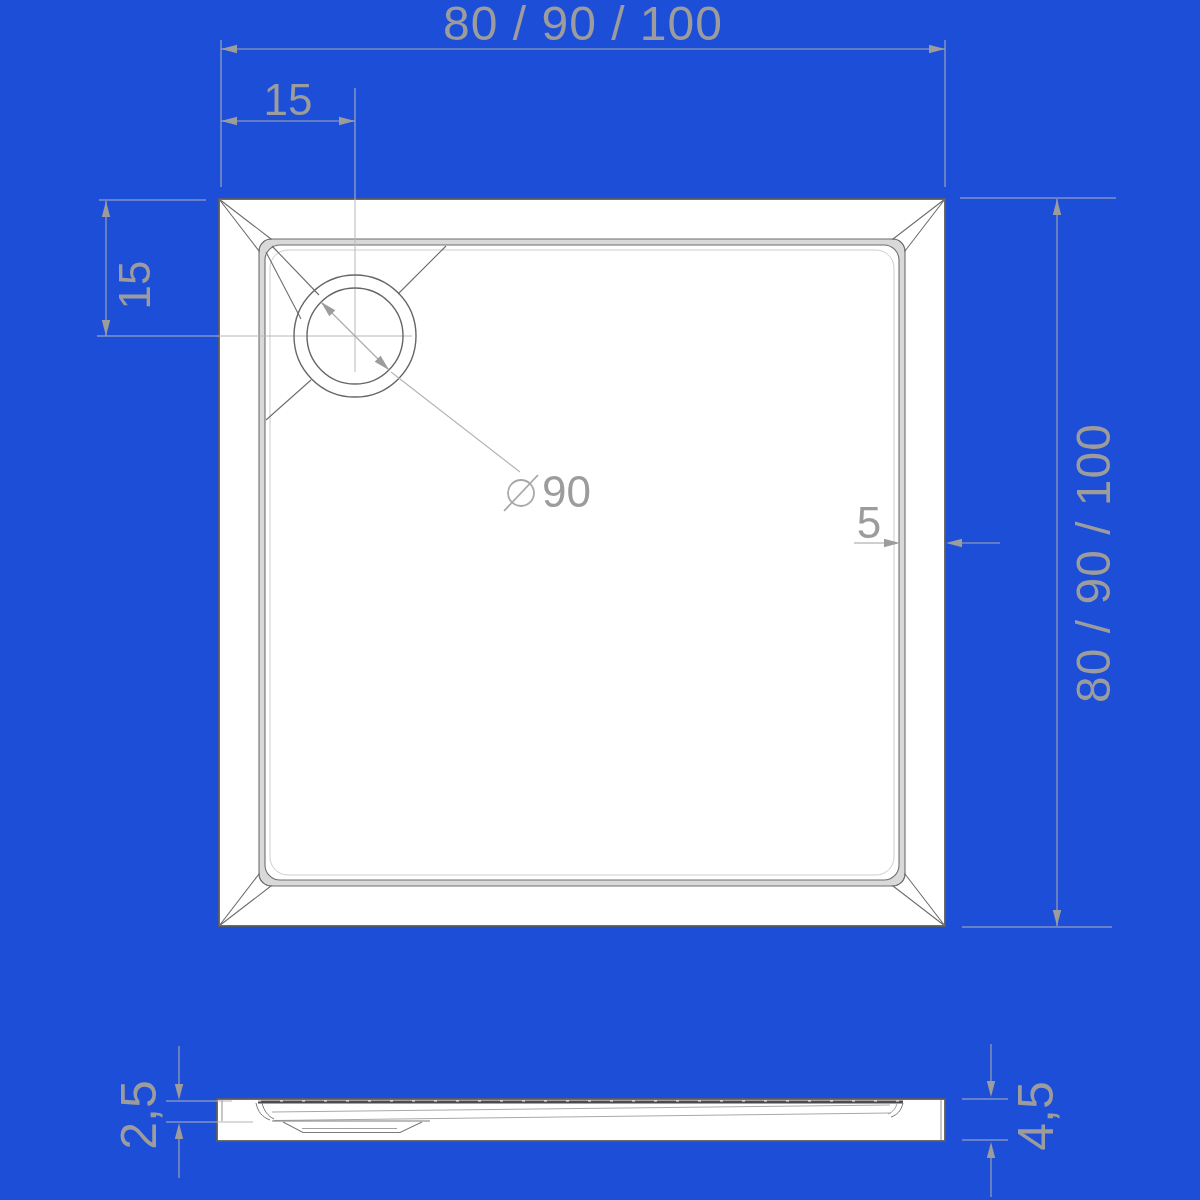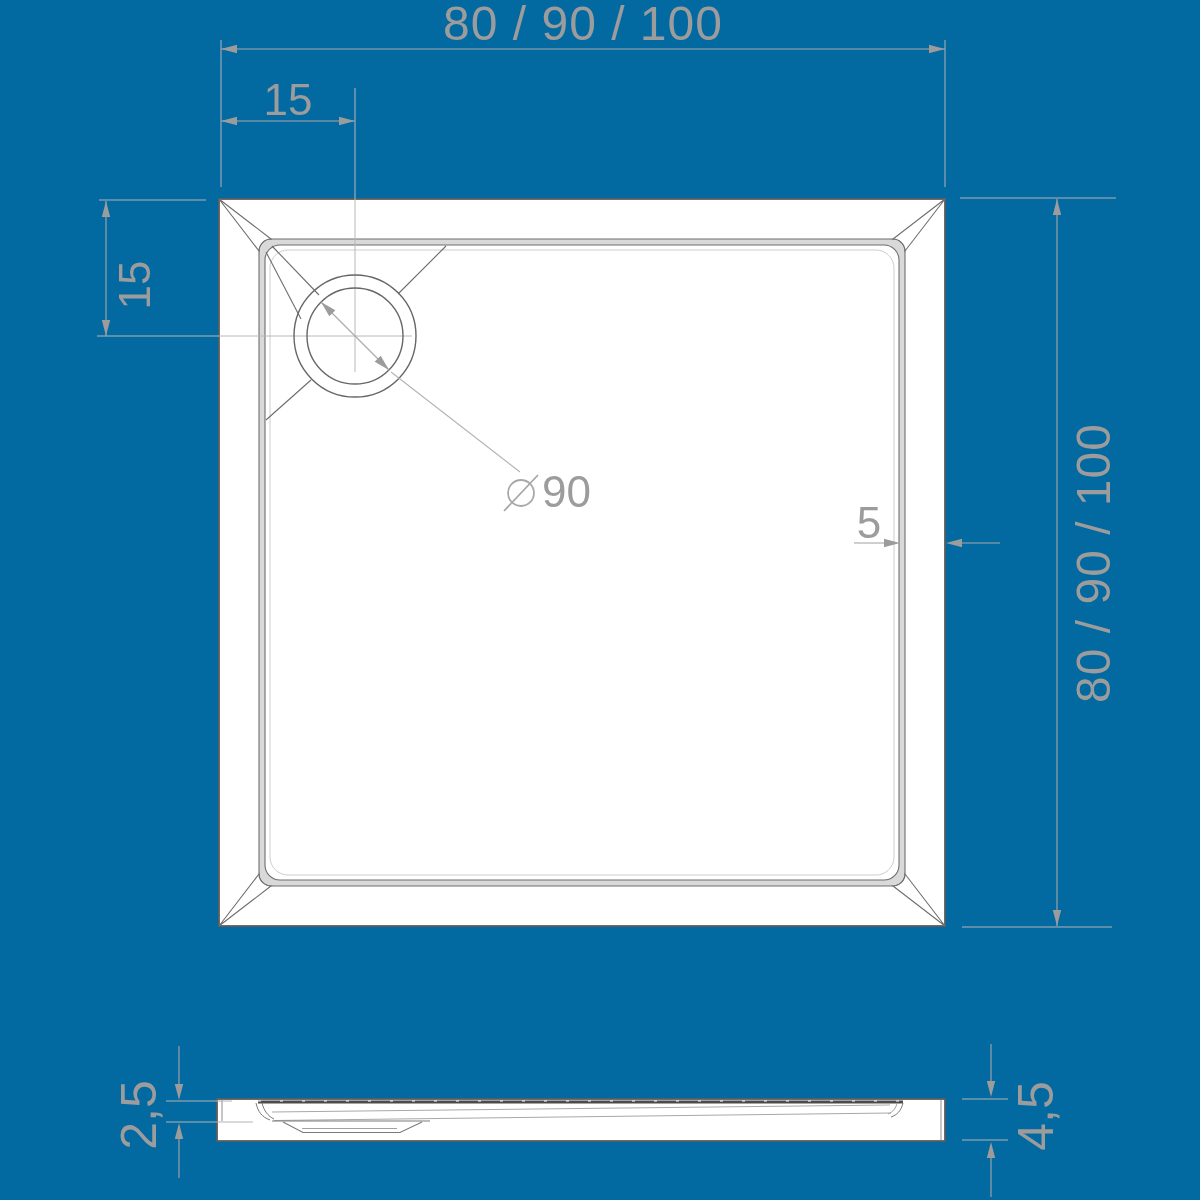--- a/index.html
+++ b/index.html
@@ -7,21 +7,21 @@
     padding: 0;
     background: #ffffff;
     width: 1200px;
     height: 1200px;
     overflow: hidden;
   }
   .stage {
     position: relative;
     width: 1200px;
     height: 1200px;
-    background: #0369a1;
+    background: #1d4ed8;
   }
   svg {
     display: block;
     font-family: "Liberation Sans", "DejaVu Sans", sans-serif;
   }
   
   .obj-heavy { stroke: #5d5d5d; stroke-width: 1.8; fill: #ffffff; }
   .obj       { stroke: #6e6e6e; stroke-width: 1.1; fill: none; }
   .obj-fillw { stroke: #6e6e6e; stroke-width: 1.1; fill: #ffffff; }
   .rim-band  { stroke: #6e6e6e; stroke-width: 1.1; fill: #d9d9d9; }

